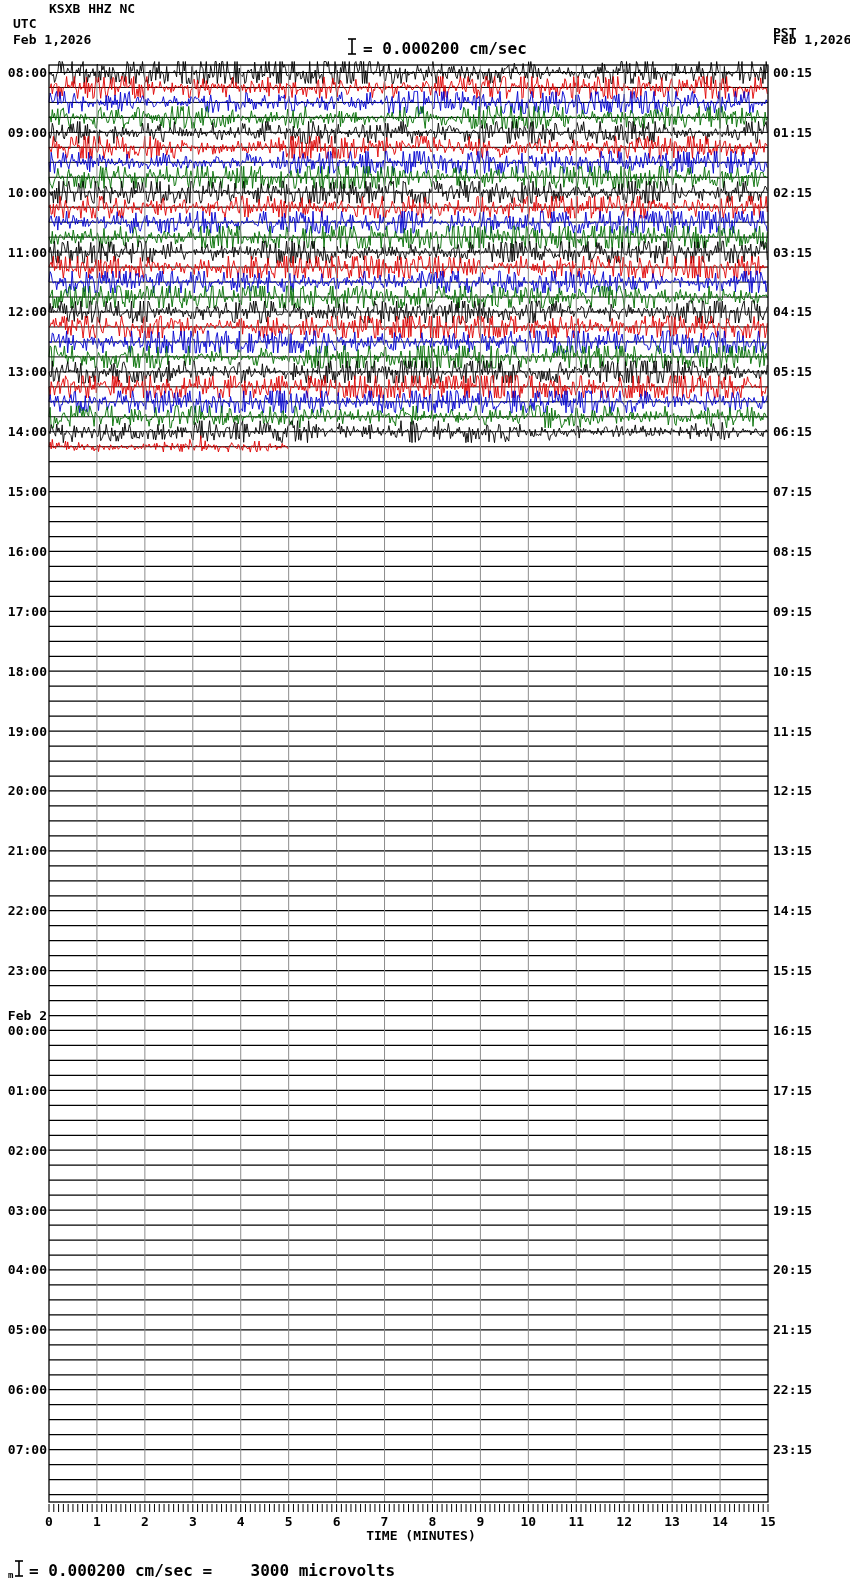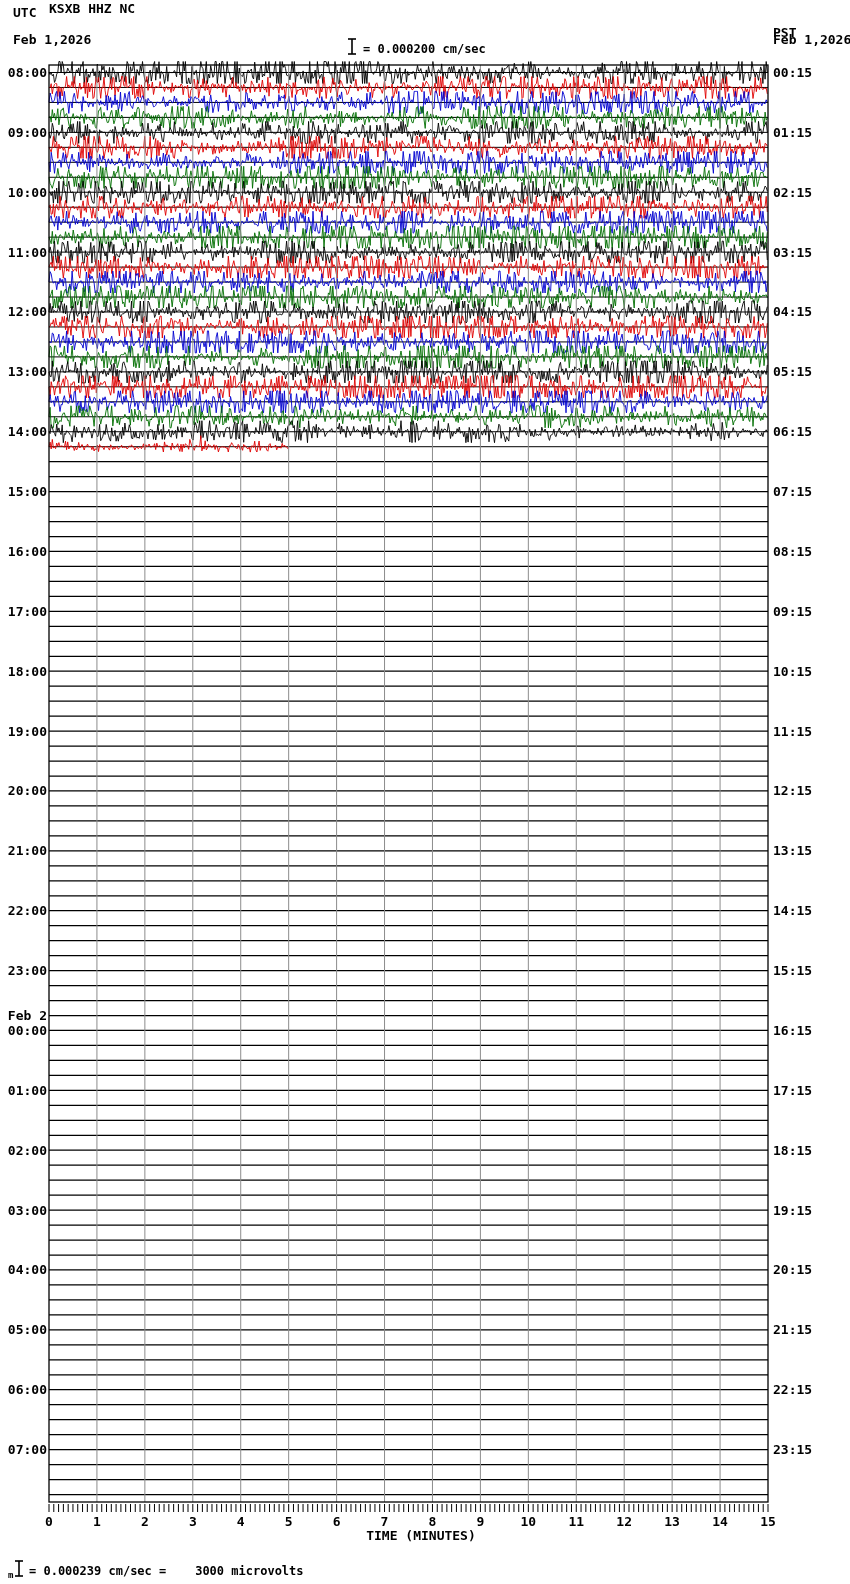--- a/index.html
+++ b/index.html
@@ -1,35 +1,35 @@
 <!DOCTYPE html>
 <html><head>
 <meta charset="utf-8">
 <style>
   html,body{margin:0;padding:0;background:#ffffff;}
   .page{position:relative;width:850px;height:1584px;background:#ffffff;
         font-family:"DejaVu Sans Mono",monospace;font-weight:bold;color:#000;overflow:hidden;}
   .hdr{position:absolute;font-size:13px;line-height:14px;white-space:pre;}
   .ctr{left:49px;width:719px;text-align:left;}
-  .small{font-size:12px;}
+  .small{font-size:16px;}
   .tiny{font-size:9px;}
   svg.plot{position:absolute;left:0;top:0;pointer-events:none;}
 </style>
 </head>
 <body>
 
 <div class="page">
   <div class="hdr ctr" style="top:2px">KSXB HHZ NC</div>
-  <div class="hdr" style="left:13px;top:6px">UTC</div>
+  <div class="hdr" style="left:13px;top:17px">UTC</div>
   <div class="hdr" style="left:13px;top:33px">Feb 1,2026</div>
   <div class="hdr" style="left:773px;top:26px">PST</div>
   <div class="hdr" style="left:773px;top:33px">Feb 1,2026</div>
   <div class="hdr small" style="left:363px;top:42px">= 0.000200 cm/sec</div>
   <div class="hdr tiny" style="left:8px;top:1568px">m</div>
-  <div class="hdr small" style="left:29px;top:1564px">= 0.000239 cm/sec =    3000 microvolts</div>
+  <div class="hdr small" style="left:29px;top:1564px">= 0.000200 cm/sec =    3000 microvolts</div>
   <svg class="plot" width="850" height="1584" viewBox="0 0 850 1584" id="plotSvg">
       <g>
         <line x1="49" y1="72.484375" x2="768" y2="72.484375" stroke="#000" stroke-width="1"></line>
         <path d="M49 72.5L50.1 74.5L51.2 72.5L52.3 75.8L53.4 74.3L54.5 82.4L55.6 79.6L56.7 74.1L57.8 72.3L58.9 61.5L60.0 61.5L61.1 72.6L62.2 61.5L63.3 65.1L64.4 74.7L65.5 72.2L66.6 72.8L67.7 68.1L68.8 70.6L69.9 72.1L71.0 72.4L72.1 61.5L73.2 82.5L74.3 83.5L75.4 73.8L76.5 69.8L77.6 72.0L78.7 67.9L79.8 75.9L80.9 65.1L82.0 66.3L83.1 61.5L84.2 83.5L85.3 72.5L86.4 68.9L87.5 82.2L88.6 74.4L89.7 77.3L90.8 72.2L91.9 72.5L93.0 68.6L94.1 75.9L95.2 71.7L96.3 81.5L97.4 64.0L98.5 82.0L99.6 70.9L100.7 80.2L101.8 65.6L102.9 69.9L104.0 66.2L105.1 77.4L106.2 70.5L107.3 73.4L108.4 76.9L109.5 67.4L110.6 83.4L111.7 75.7L112.8 67.3L113.9 70.3L115.0 74.7L116.1 82.1L117.2 72.5L118.3 72.7L119.4 82.0L120.5 79.9L121.6 78.9L122.7 72.5L123.8 74.0L124.9 81.6L126.0 72.5L127.1 61.5L128.2 64.0L129.3 83.5L130.4 66.7L131.5 71.3L132.6 70.2L133.7 61.8L134.8 72.5L135.9 83.5L137.0 69.5L138.1 72.1L139.2 75.3L140.3 65.9L141.4 71.4L142.5 61.5L143.6 72.3L144.7 79.3L145.8 82.1L146.9 79.5L148.0 83.5L149.1 73.4L150.2 70.1L151.3 81.1L152.4 74.1L153.5 64.8L154.6 61.5L155.7 80.2L156.8 67.5L157.9 73.5L159.0 61.7L160.1 78.5L161.2 71.6L162.3 72.6L163.4 74.6L164.5 83.5L165.6 78.3L166.7 66.4L167.8 81.3L168.9 72.0L170.0 72.5L171.1 72.6L172.2 72.6L173.3 72.5L174.4 70.5L175.5 72.5L176.6 76.8L177.7 61.5L178.8 61.5L179.9 74.8L181.0 73.1L182.1 83.5L183.2 61.5L184.3 71.0L185.4 61.5L186.5 83.3L187.6 83.5L188.7 77.9L189.8 83.5L190.9 83.5L192.0 66.4L193.1 72.8L194.2 74.8L195.3 71.1L196.4 70.3L197.5 81.3L198.6 83.5L199.7 72.5L200.8 61.5L201.9 67.0L203.0 68.7L204.1 83.5L205.2 72.8L206.3 61.5L207.4 83.5L208.5 74.0L209.6 78.0L210.7 65.6L211.8 71.1L212.9 77.3L214.0 75.1L215.1 61.5L216.2 61.5L217.3 83.5L218.4 72.1L219.5 63.0L220.6 77.1L221.7 61.5L222.8 61.5L223.9 70.6L225.0 83.5L226.1 74.6L227.2 61.5L228.3 72.7L229.4 72.2L230.5 79.5L231.6 77.9L232.7 83.5L233.8 76.8L234.9 61.5L236.0 83.5L237.1 61.5L238.2 83.5L239.3 68.0L240.4 74.7L241.5 75.7L242.6 76.4L243.7 72.3L244.8 83.5L245.9 82.1L247.0 73.4L248.1 69.9L249.2 71.8L250.3 70.6L251.4 69.0L252.5 77.1L253.6 79.0L254.7 62.1L255.8 72.7L256.9 82.9L258.0 71.5L259.1 80.1L260.2 68.5L261.3 65.3L262.4 77.0L263.5 74.2L264.6 75.8L265.7 61.5L266.8 72.5L267.9 70.9L269.0 61.5L270.1 77.9L271.2 72.3L272.3 72.6L273.4 76.2L274.5 67.1L275.6 61.5L276.7 83.5L277.8 72.1L278.9 83.5L280.0 61.5L281.1 83.5L282.2 61.5L283.3 67.3L284.4 64.8L285.5 68.4L286.6 75.0L287.7 76.1L288.8 73.9L289.9 79.9L291.0 72.9L292.1 61.5L293.2 72.5L294.3 61.5L295.4 83.3L296.5 72.5L297.6 76.2L298.7 72.2L299.8 72.5L300.9 79.1L302.0 77.6L303.1 70.9L304.2 78.3L305.3 83.5L306.4 72.3L307.5 80.8L308.6 83.2L309.7 61.5L310.8 83.5L311.9 72.6L313.0 78.3L314.1 76.6L315.2 70.1L316.3 83.5L317.4 61.5L318.5 72.3L319.6 78.6L320.7 75.5L321.8 74.1L322.9 83.5L324.0 61.5L325.1 61.5L326.2 61.7L327.3 66.5L328.4 61.5L329.5 72.7L330.6 74.3L331.7 72.6L332.8 83.5L333.9 83.5L335.0 61.5L336.1 73.4L337.2 70.3L338.3 83.5L339.4 83.5L340.5 67.5L341.6 72.0L342.7 61.5L343.8 72.8L344.9 61.5L346.0 71.1L347.1 83.5L348.2 74.5L349.3 61.5L350.4 82.7L351.5 83.5L352.6 73.0L353.7 81.1L354.8 63.0L355.9 61.5L357.0 67.3L358.1 71.9L359.2 70.1L360.3 61.5L361.4 61.5L362.5 83.5L363.6 61.5L364.7 83.5L365.8 70.6L366.9 83.5L368.0 66.9L369.1 61.5L370.2 61.5L371.3 72.5L372.4 72.4L373.5 74.4L374.6 71.8L375.7 72.7L376.8 68.4L377.9 61.5L379.0 64.1L380.1 76.3L381.2 70.3L382.3 71.2L383.4 66.0L384.5 80.6L385.6 80.6L386.7 72.4L387.8 72.1L388.9 64.0L390.0 73.9L391.1 71.5L392.2 83.5L393.3 83.5L394.4 78.2L395.5 69.2L396.6 71.9L397.7 78.3L398.8 73.7L399.9 67.7L401.0 83.5L402.1 75.9L403.2 72.4L404.3 73.7L405.4 68.9L406.5 82.2L407.6 71.5L408.7 75.3L409.8 74.0L410.9 72.1L412.0 73.9L413.1 71.4L414.2 72.7L415.3 79.3L416.4 71.7L417.5 65.5L418.6 71.0L419.7 71.3L420.8 68.6L421.9 73.4L423.0 74.6L424.1 80.5L425.2 77.0L426.3 69.9L427.4 77.1L428.5 66.4L429.6 72.3L430.7 72.5L431.8 76.2L432.9 61.5L434.0 70.0L435.1 74.7L436.2 83.5L437.3 72.8L438.4 69.7L439.5 70.7L440.6 73.5L441.7 63.9L442.8 78.6L443.9 72.3L445.0 72.5L446.1 76.8L447.2 78.7L448.3 69.3L449.4 67.0L450.5 72.3L451.6 66.6L452.7 72.5L453.8 65.9L454.9 70.8L456.0 76.5L457.1 78.6L458.2 72.5L459.3 69.2L460.4 77.8L461.5 66.1L462.6 71.3L463.7 72.7L464.8 78.4L465.9 72.5L467.0 67.1L468.1 71.4L469.2 81.8L470.3 77.2L471.4 72.4L472.5 75.5L473.6 66.4L474.7 69.1L475.8 73.9L476.9 72.8L478.0 79.4L479.1 72.8L480.2 68.9L481.3 72.5L482.4 72.5L483.5 79.1L484.6 72.5L485.7 72.5L486.8 80.2L487.9 72.7L489.0 68.5L490.1 83.4L491.2 72.5L492.3 82.8L493.4 80.9L494.5 80.0L495.6 70.2L496.7 72.5L497.8 78.0L498.9 72.5L500.0 82.3L501.1 73.0L502.2 67.6L503.3 74.0L504.4 68.5L505.5 68.8L506.6 68.0L507.7 66.1L508.8 65.1L509.9 75.6L511.0 79.2L512.1 68.6L513.2 72.5L514.3 63.2L515.4 69.2L516.5 67.0L517.6 72.3L518.7 74.0L519.8 75.0L520.9 72.5L522.0 72.0L523.1 63.5L524.2 72.3L525.3 77.9L526.4 72.5L527.5 78.2L528.6 61.7L529.7 72.3L530.8 61.5L531.9 69.0L533.0 77.9L534.1 64.4L535.2 66.4L536.3 74.3L537.4 77.2L538.5 68.1L539.6 75.8L540.7 79.0L541.8 72.5L542.9 74.9L544.0 73.7L545.1 72.5L546.2 69.9L547.3 66.7L548.4 72.8L549.5 76.1L550.6 72.3L551.7 72.6L552.8 69.5L553.9 71.9L555.0 73.1L556.1 71.0L557.2 70.0L558.3 72.5L559.4 67.2L560.5 72.3L561.6 72.5L562.7 74.1L563.8 71.0L564.9 72.5L566.0 74.4L567.1 73.4L568.2 67.6L569.3 72.4L570.4 76.5L571.5 71.2L572.6 73.9L573.7 75.5L574.8 72.2L575.9 72.6L577.0 76.2L578.1 77.8L579.2 74.1L580.3 72.5L581.4 73.2L582.5 65.4L583.6 72.0L584.7 77.8L585.8 72.4L586.9 73.9L588.0 77.4L589.1 78.5L590.2 74.1L591.3 72.9L592.4 70.9L593.5 72.0L594.6 69.7L595.7 77.5L596.8 72.8L597.9 66.8L599.0 73.7L600.1 67.3L601.2 72.6L602.3 62.8L603.4 82.8L604.5 64.3L605.6 69.7L606.7 71.7L607.8 71.0L608.9 72.1L610.0 73.7L611.1 83.5L612.2 83.5L613.3 69.7L614.4 72.6L615.5 72.6L616.6 66.6L617.7 74.8L618.8 68.4L619.9 70.9L621.0 61.5L622.1 61.5L623.2 72.3L624.3 69.2L625.4 83.5L626.5 61.5L627.6 73.7L628.7 72.2L629.8 63.4L630.9 83.5L632.0 78.6L633.1 83.5L634.2 71.8L635.3 76.6L636.4 61.5L637.5 63.6L638.6 72.4L639.7 69.7L640.8 75.5L641.9 72.0L643.0 80.0L644.1 75.9L645.2 61.5L646.3 72.9L647.4 61.5L648.5 72.3L649.6 83.5L650.7 83.5L651.8 67.4L652.9 61.5L654.0 78.8L655.1 67.7L656.2 79.6L657.3 71.2L658.4 73.5L659.5 72.5L660.6 77.1L661.7 81.0L662.8 74.6L663.9 72.5L665.0 74.1L666.1 80.8L667.2 71.4L668.3 72.3L669.4 74.0L670.5 73.9L671.6 72.8L672.7 75.7L673.8 72.5L674.9 76.0L676.0 63.4L677.1 72.6L678.2 66.1L679.3 73.5L680.4 71.7L681.5 72.5L682.6 71.7L683.7 71.5L684.8 66.0L685.9 74.1L687.0 72.2L688.1 72.9L689.2 72.7L690.3 73.1L691.4 67.1L692.5 72.9L693.6 80.8L694.7 73.9L695.8 72.8L696.9 65.9L698.0 72.6L699.1 61.5L700.2 72.5L701.3 77.0L702.4 68.2L703.5 72.3L704.6 83.1L705.7 83.5L706.8 81.3L707.9 73.2L709.0 71.6L710.1 72.1L711.2 62.4L712.3 71.4L713.4 83.5L714.5 72.4L715.6 75.4L716.7 61.5L717.8 69.8L718.9 72.5L720.0 72.9L721.1 72.4L722.2 72.2L723.3 83.5L724.4 66.4L725.5 83.5L726.6 71.7L727.7 74.3L728.8 71.2L729.9 74.2L731.0 73.8L732.1 76.3L733.2 72.7L734.3 73.0L735.4 72.1L736.5 72.4L737.6 69.5L738.7 61.5L739.8 80.2L740.9 72.6L742.0 61.5L743.1 83.5L744.2 74.4L745.3 73.0L746.4 72.5L747.5 72.7L748.6 73.8L749.7 80.9L750.8 76.7L751.9 61.5L753.0 68.6L754.1 72.5L755.2 77.3L756.3 73.0L757.4 75.2L758.5 80.4L759.6 73.1L760.7 66.9L761.8 70.5L762.9 83.5L764.0 65.2L765.1 79.2L766.2 61.5L767.3 72.5" fill="none" stroke="#000000" stroke-width="0.9"></path>
         <line x1="49" y1="87.453125" x2="768" y2="87.453125" stroke="#000" stroke-width="1"></line>
         <path d="M49 87.5L50.1 87.6L51.2 83.7L52.3 93.8L53.4 87.3L54.5 84.4L55.6 83.4L56.7 83.7L57.8 96.5L58.9 86.3L60.0 98.5L61.1 87.5L62.2 96.0L63.3 87.9L64.4 87.5L65.5 86.2L66.6 76.5L67.7 87.3L68.8 84.9L69.9 87.8L71.0 86.2L72.1 81.5L73.2 87.7L74.3 76.5L75.4 87.5L76.5 90.2L77.6 98.5L78.7 89.2L79.8 83.0L80.9 89.4L82.0 87.5L83.1 87.9L84.2 82.3L85.3 93.6L86.4 77.2L87.5 97.8L88.6 83.0L89.7 91.9L90.8 85.8L91.9 83.5L93.0 98.5L94.1 97.1L95.2 85.1L96.3 77.1L97.4 82.7L98.5 77.3L99.6 87.6L100.7 98.3L101.8 87.5L102.9 88.0L104.0 77.1L105.1 90.8L106.2 97.3L107.3 95.8L108.4 88.5L109.5 88.0L110.6 79.2L111.7 89.5L112.8 77.3L113.9 78.1L115.0 95.6L116.1 86.7L117.2 88.2L118.3 91.8L119.4 86.5L120.5 87.6L121.6 76.5L122.7 76.5L123.8 85.4L124.9 86.5L126.0 76.5L127.1 87.7L128.2 86.6L129.3 86.3L130.4 84.2L131.5 78.5L132.6 94.7L133.7 76.5L134.8 98.4L135.9 96.0L137.0 88.9L138.1 96.5L139.2 84.4L140.3 97.5L141.4 84.9L142.5 89.3L143.6 98.5L144.7 82.9L145.8 81.4L146.9 76.5L148.0 90.4L149.1 84.1L150.2 87.4L151.3 87.8L152.4 82.0L153.5 94.5L154.6 88.8L155.7 86.5L156.8 86.7L157.9 87.4L159.0 87.7L160.1 81.5L161.2 86.4L162.3 87.5L163.4 87.3L164.5 91.5L165.6 87.3L166.7 86.5L167.8 89.4L168.9 88.9L170.0 87.5L171.1 92.5L172.2 82.8L173.3 91.2L174.4 89.0L175.5 85.2L176.6 87.4L177.7 87.1L178.8 86.1L179.9 87.5L181.0 84.0L182.1 85.2L183.2 94.8L184.3 86.7L185.4 86.6L186.5 88.5L187.6 85.0L188.7 97.5L189.8 97.4L190.9 90.2L192.0 88.4L193.1 80.7L194.2 79.1L195.3 88.4L196.4 89.0L197.5 80.0L198.6 97.7L199.7 91.2L200.8 85.0L201.9 87.1L203.0 78.7L204.1 88.4L205.2 90.6L206.3 80.6L207.4 90.0L208.5 85.3L209.6 95.0L210.7 90.2L211.8 84.3L212.9 83.5L214.0 87.8L215.1 84.4L216.2 87.4L217.3 88.5L218.4 83.8L219.5 86.9L220.6 87.6L221.7 83.8L222.8 92.5L223.9 84.8L225.0 87.4L226.1 97.1L227.2 86.1L228.3 87.5L229.4 84.5L230.5 88.0L231.6 81.5L232.7 77.2L233.8 87.6L234.9 87.2L236.0 82.4L237.1 88.9L238.2 85.8L239.3 91.5L240.4 87.0L241.5 85.4L242.6 90.4L243.7 84.4L244.8 86.5L245.9 92.6L247.0 88.7L248.1 88.7L249.2 87.5L250.3 92.8L251.4 80.9L252.5 83.5L253.6 85.1L254.7 91.8L255.8 87.6L256.9 88.5L258.0 87.5L259.1 83.7L260.2 92.0L261.3 87.1L262.4 80.0L263.5 88.2L264.6 90.1L265.7 87.9L266.8 92.3L267.9 77.2L269.0 96.2L270.1 82.6L271.2 87.7L272.3 87.5L273.4 89.6L274.5 87.4L275.6 85.1L276.7 85.1L277.8 87.5L278.9 93.4L280.0 83.1L281.1 87.5L282.2 90.1L283.3 86.1L284.4 89.8L285.5 98.5L286.6 83.4L287.7 85.0L288.8 85.8L289.9 85.2L291.0 89.3L292.1 97.5L293.2 82.7L294.3 87.4L295.4 82.2L296.5 94.4L297.6 90.0L298.7 90.4L299.8 89.1L300.9 89.9L302.0 87.4L303.1 94.8L304.2 88.9L305.3 87.4L306.4 96.7L307.5 88.7L308.6 87.6L309.7 89.5L310.8 87.5L311.9 90.0L313.0 87.4L314.1 87.4L315.2 90.9L316.3 93.7L317.4 82.6L318.5 79.7L319.6 98.2L320.7 87.9L321.8 92.0L322.9 86.5L324.0 76.9L325.1 86.6L326.2 98.5L327.3 87.5L328.4 88.1L329.5 86.4L330.6 92.8L331.7 86.5L332.8 78.1L333.9 84.7L335.0 82.4L336.1 90.0L337.2 96.9L338.3 86.7L339.4 87.1L340.5 80.3L341.6 82.3L342.7 85.8L343.8 87.3L344.9 88.8L346.0 89.7L347.1 94.6L348.2 93.4L349.3 89.6L350.4 85.1L351.5 87.5L352.6 87.5L353.7 87.5L354.8 86.5L355.9 79.3L357.0 88.0L358.1 91.1L359.2 87.4L360.3 86.5L361.4 89.4L362.5 87.4L363.6 86.4L364.7 88.1L365.8 86.3L366.9 88.5L368.0 91.9L369.1 82.6L370.2 87.5L371.3 87.0L372.4 97.5L373.5 89.4L374.6 90.6L375.7 84.0L376.8 82.8L377.9 86.5L379.0 88.5L380.1 87.9L381.2 90.1L382.3 93.3L383.4 88.2L384.5 80.6L385.6 89.5L386.7 86.6L387.8 87.4L388.9 86.0L390.0 87.3L391.1 88.1L392.2 84.0L393.3 97.7L394.4 94.3L395.5 87.2L396.6 93.6L397.7 85.9L398.8 87.7L399.9 86.6L401.0 86.5L402.1 86.4L403.2 82.7L404.3 82.8L405.4 87.4L406.5 90.0L407.6 84.6L408.7 87.5L409.8 85.4L410.9 86.8L412.0 89.8L413.1 89.3L414.2 87.2L415.3 87.5L416.4 85.0L417.5 85.6L418.6 87.1L419.7 87.6L420.8 89.7L421.9 91.8L423.0 82.4L424.1 86.7L425.2 84.4L426.3 81.1L427.4 83.2L428.5 84.3L429.6 89.7L430.7 95.2L431.8 86.5L432.9 88.6L434.0 87.5L435.1 83.1L436.2 92.9L437.3 87.3L438.4 76.5L439.5 95.8L440.6 76.5L441.7 87.5L442.8 76.5L443.9 98.5L445.0 85.3L446.1 96.9L447.2 97.4L448.3 90.3L449.4 87.9L450.5 83.6L451.6 81.1L452.7 87.8L453.8 85.7L454.9 87.3L456.0 90.8L457.1 87.5L458.2 85.6L459.3 82.7L460.4 76.5L461.5 82.7L462.6 89.3L463.7 78.5L464.8 89.4L465.9 91.8L467.0 83.5L468.1 76.5L469.2 85.0L470.3 84.4L471.4 79.9L472.5 79.2L473.6 91.4L474.7 93.5L475.8 83.5L476.9 98.5L478.0 89.7L479.1 91.5L480.2 98.5L481.3 87.0L482.4 83.0L483.5 81.8L484.6 85.7L485.7 76.5L486.8 76.5L487.9 87.0L489.0 80.4L490.1 96.6L491.2 88.0L492.3 98.5L493.4 84.2L494.5 76.5L495.6 86.4L496.7 88.3L497.8 93.8L498.9 91.2L500.0 87.4L501.1 83.3L502.2 78.3L503.3 76.5L504.4 76.5L505.5 77.8L506.6 98.5L507.7 92.5L508.8 89.8L509.9 92.1L511.0 87.5L512.1 83.4L513.2 86.3L514.3 83.4L515.4 86.4L516.5 85.6L517.6 87.1L518.7 85.5L519.8 87.3L520.9 76.8L522.0 98.5L523.1 97.4L524.2 76.5L525.3 86.5L526.4 88.9L527.5 82.6L528.6 88.2L529.7 88.9L530.8 93.9L531.9 76.5L533.0 97.8L534.1 87.4L535.2 84.8L536.3 83.7L537.4 77.2L538.5 87.3L539.6 85.1L540.7 98.2L541.8 84.8L542.9 87.0L544.0 87.4L545.1 91.1L546.2 87.3L547.3 78.7L548.4 83.0L549.5 95.2L550.6 87.6L551.7 89.9L552.8 83.5L553.9 89.8L555.0 86.8L556.1 97.2L557.2 87.7L558.3 95.9L559.4 94.6L560.5 87.5L561.6 88.9L562.7 83.5L563.8 88.3L564.9 78.7L566.0 81.4L567.1 89.7L568.2 87.4L569.3 86.9L570.4 83.3L571.5 97.4L572.6 98.5L573.7 76.5L574.8 86.8L575.9 82.7L577.0 92.0L578.1 76.5L579.2 93.8L580.3 88.5L581.4 85.6L582.5 87.5L583.6 79.1L584.7 86.4L585.8 84.3L586.9 87.1L588.0 86.8L589.1 82.9L590.2 98.5L591.3 87.3L592.4 86.1L593.5 89.5L594.6 81.7L595.7 95.5L596.8 87.5L597.9 76.5L599.0 79.3L600.1 85.4L601.2 91.1L602.3 87.0L603.4 96.8L604.5 95.9L605.6 77.4L606.7 82.7L607.8 98.5L608.9 79.0L610.0 94.7L611.1 98.5L612.2 98.5L613.3 76.5L614.4 88.3L615.5 88.0L616.6 96.1L617.7 76.5L618.8 85.7L619.9 88.5L621.0 87.3L622.1 90.8L623.2 87.8L624.3 83.1L625.4 87.6L626.5 87.5L627.6 86.2L628.7 90.0L629.8 89.2L630.9 90.6L632.0 98.5L633.1 87.8L634.2 88.7L635.3 87.5L636.4 97.6L637.5 91.9L638.6 76.5L639.7 82.0L640.8 96.3L641.9 86.2L643.0 83.3L644.1 83.3L645.2 89.1L646.3 83.6L647.4 86.6L648.5 82.3L649.6 84.1L650.7 90.7L651.8 89.9L652.9 85.9L654.0 88.7L655.1 95.9L656.2 83.9L657.3 89.8L658.4 91.3L659.5 86.0L660.6 92.0L661.7 77.7L662.8 91.1L663.9 97.1L665.0 95.4L666.1 88.2L667.2 87.0L668.3 93.1L669.4 87.4L670.5 81.7L671.6 78.7L672.7 86.9L673.8 87.1L674.9 89.2L676.0 87.5L677.1 96.2L678.2 90.4L679.3 79.6L680.4 85.7L681.5 90.7L682.6 80.9L683.7 87.0L684.8 83.0L685.9 87.7L687.0 79.8L688.1 87.5L689.2 87.7L690.3 90.3L691.4 84.5L692.5 87.1L693.6 93.1L694.7 92.9L695.8 79.7L696.9 87.1L698.0 81.4L699.1 76.5L700.2 80.4L701.3 87.5L702.4 76.8L703.5 76.5L704.6 87.7L705.7 98.5L706.8 76.5L707.9 87.1L709.0 86.4L710.1 89.9L711.2 76.5L712.3 98.5L713.4 91.1L714.5 86.8L715.6 79.9L716.7 94.6L717.8 98.3L718.9 98.5L720.0 82.8L721.1 90.1L722.2 78.8L723.3 78.6L724.4 86.8L725.5 98.5L726.6 76.5L727.7 91.5L728.8 86.3L729.9 86.5L731.0 87.5L732.1 87.3L733.2 88.3L734.3 96.6L735.4 87.8L736.5 97.3L737.6 87.6L738.7 88.9L739.8 86.6L740.9 88.1L742.0 88.4L743.1 91.3L744.2 98.0L745.3 87.8L746.4 91.7L747.5 88.8L748.6 95.3L749.7 89.7L750.8 85.7L751.9 87.4L753.0 98.5L754.1 91.3L755.2 77.5L756.3 91.6L757.4 85.1L758.5 86.7L759.6 89.5L760.7 77.9L761.8 88.1L762.9 89.7L764.0 87.8L765.1 88.8L766.2 87.9L767.3 93.9" fill="none" stroke="#e00000" stroke-width="0.9"></path>
         <line x1="49" y1="102.421875" x2="768" y2="102.421875" stroke="#000" stroke-width="1"></line>
         <path d="M49 102.4L50.1 93.0L51.2 97.1L52.3 102.2L53.4 101.5L54.5 99.9L55.6 93.8L56.7 91.4L57.8 104.7L58.9 102.2L60.0 91.8L61.1 103.2L62.2 102.5L63.3 101.2L64.4 91.4L65.5 101.5L66.6 102.4L67.7 102.5L68.8 113.4L69.9 102.4L71.0 102.2L72.1 108.0L73.2 97.1L74.3 93.3L75.4 98.7L76.5 103.1L77.6 101.8L78.7 103.2L79.8 102.4L80.9 101.6L82.0 111.3L83.1 96.6L84.2 102.8L85.3 100.9L86.4 102.2L87.5 102.7L88.6 107.1L89.7 102.9L90.8 103.8L91.9 102.9L93.0 106.7L94.1 102.4L95.2 103.3L96.3 102.4L97.4 99.6L98.5 102.4L99.6 105.2L100.7 100.7L101.8 104.3L102.9 102.4L104.0 105.1L105.1 105.7L106.2 95.4L107.3 110.2L108.4 95.9L109.5 102.3L110.6 97.5L111.7 107.6L112.8 100.8L113.9 104.7L115.0 94.9L116.1 104.7L117.2 99.9L118.3 110.3L119.4 106.3L120.5 92.0L121.6 111.2L122.7 103.3L123.8 100.3L124.9 93.3L126.0 99.1L127.1 105.5L128.2 94.2L129.3 91.5L130.4 105.0L131.5 106.7L132.6 108.5L133.7 102.7L134.8 102.5L135.9 102.6L137.0 97.9L138.1 97.0L139.2 102.5L140.3 102.4L141.4 98.9L142.5 95.7L143.6 97.5L144.7 105.1L145.8 99.4L146.9 105.5L148.0 98.3L149.1 100.3L150.2 101.6L151.3 101.8L152.4 102.5L153.5 106.8L154.6 106.5L155.7 105.4L156.8 102.2L157.9 102.3L159.0 102.6L160.1 103.2L161.2 102.3L162.3 101.4L163.4 96.7L164.5 102.2L165.6 106.7L166.7 102.4L167.8 105.9L168.9 100.7L170.0 100.1L171.1 100.5L172.2 102.9L173.3 102.3L174.4 96.1L175.5 101.6L176.6 98.5L177.7 105.2L178.8 102.4L179.9 102.6L181.0 105.5L182.1 101.5L183.2 105.0L184.3 102.7L185.4 101.6L186.5 105.7L187.6 105.9L188.7 98.6L189.8 103.9L190.9 96.6L192.0 97.8L193.1 103.0L194.2 98.0L195.3 96.6L196.4 98.9L197.5 98.3L198.6 99.0L199.7 102.9L200.8 101.1L201.9 98.7L203.0 102.7L204.1 95.9L205.2 107.1L206.3 111.3L207.4 101.0L208.5 112.4L209.6 102.6L210.7 94.9L211.8 102.3L212.9 112.7L214.0 107.4L215.1 103.0L216.2 100.0L217.3 101.8L218.4 111.4L219.5 102.5L220.6 102.5L221.7 102.6L222.8 102.2L223.9 102.5L225.0 102.1L226.1 102.0L227.2 100.1L228.3 110.7L229.4 94.9L230.5 102.0L231.6 102.2L232.7 103.0L233.8 101.4L234.9 102.8L236.0 111.5L237.1 102.4L238.2 104.0L239.3 109.0L240.4 108.9L241.5 106.5L242.6 102.0L243.7 104.3L244.8 107.2L245.9 92.6L247.0 93.0L248.1 102.2L249.2 98.0L250.3 104.0L251.4 99.2L252.5 101.7L253.6 109.5L254.7 102.2L255.8 109.0L256.9 102.5L258.0 103.0L259.1 104.3L260.2 102.4L261.3 106.2L262.4 98.6L263.5 101.0L264.6 95.3L265.7 101.5L266.8 102.7L267.9 108.3L269.0 102.4L270.1 103.9L271.2 102.2L272.3 102.9L273.4 108.4L274.5 102.0L275.6 102.5L276.7 102.0L277.8 106.9L278.9 94.6L280.0 101.1L281.1 96.6L282.2 96.8L283.3 98.2L284.4 94.8L285.5 109.6L286.6 102.3L287.7 102.6L288.8 96.2L289.9 103.1L291.0 102.6L292.1 111.1L293.2 110.1L294.3 110.8L295.4 94.7L296.5 104.1L297.6 105.5L298.7 102.4L299.8 103.7L300.9 102.1L302.0 101.3L303.1 102.3L304.2 102.4L305.3 107.9L306.4 106.4L307.5 99.3L308.6 103.4L309.7 102.4L310.8 104.6L311.9 103.2L313.0 106.5L314.1 102.4L315.2 102.9L316.3 102.4L317.4 97.7L318.5 100.8L319.6 107.8L320.7 106.1L321.8 96.6L322.9 102.3L324.0 100.8L325.1 109.6L326.2 102.9L327.3 110.4L328.4 102.4L329.5 103.7L330.6 98.7L331.7 96.5L332.8 102.4L333.9 109.0L335.0 103.3L336.1 102.9L337.2 97.8L338.3 101.2L339.4 94.9L340.5 98.8L341.6 91.9L342.7 101.7L343.8 104.0L344.9 104.3L346.0 102.4L347.1 102.6L348.2 102.6L349.3 106.8L350.4 105.5L351.5 97.0L352.6 106.3L353.7 101.6L354.8 107.2L355.9 107.8L357.0 100.3L358.1 98.6L359.2 99.6L360.3 110.2L361.4 100.3L362.5 102.3L363.6 106.9L364.7 101.6L365.8 108.8L366.9 93.3L368.0 104.1L369.1 102.4L370.2 92.3L371.3 102.5L372.4 105.2L373.5 102.7L374.6 100.0L375.7 102.7L376.8 102.4L377.9 102.9L379.0 102.4L380.1 102.6L381.2 99.8L382.3 104.3L383.4 102.4L384.5 102.5L385.6 99.0L386.7 95.8L387.8 101.9L388.9 113.4L390.0 106.8L391.1 101.4L392.2 96.4L393.3 113.4L394.4 102.2L395.5 101.1L396.6 102.4L397.7 102.9L398.8 91.4L399.9 112.9L401.0 102.4L402.1 101.3L403.2 97.9L404.3 97.5L405.4 103.6L406.5 113.0L407.6 108.5L408.7 91.4L409.8 100.2L410.9 102.1L412.0 99.7L413.1 102.7L414.2 91.4L415.3 91.4L416.4 91.4L417.5 91.4L418.6 113.4L419.7 113.4L420.8 113.3L421.9 107.2L423.0 112.9L424.1 91.4L425.2 104.4L426.3 98.3L427.4 102.4L428.5 96.4L429.6 102.5L430.7 101.9L431.8 101.9L432.9 108.5L434.0 108.3L435.1 91.4L436.2 91.4L437.3 94.8L438.4 102.7L439.5 102.5L440.6 110.5L441.7 91.8L442.8 100.7L443.9 91.4L445.0 107.7L446.1 107.8L447.2 91.4L448.3 108.1L449.4 103.8L450.5 99.0L451.6 109.5L452.7 103.4L453.8 108.4L454.9 106.5L456.0 93.4L457.1 92.3L458.2 100.1L459.3 97.5L460.4 109.9L461.5 106.9L462.6 91.6L463.7 102.4L464.8 97.1L465.9 100.6L467.0 101.8L468.1 97.0L469.2 102.7L470.3 102.4L471.4 101.9L472.5 105.2L473.6 96.1L474.7 95.5L475.8 110.1L476.9 97.9L478.0 98.3L479.1 96.3L480.2 112.1L481.3 101.4L482.4 97.2L483.5 94.3L484.6 106.3L485.7 102.2L486.8 109.2L487.9 105.4L489.0 102.9L490.1 105.6L491.2 102.2L492.3 97.2L493.4 102.4L494.5 101.8L495.6 106.5L496.7 100.2L497.8 98.5L498.9 102.3L500.0 91.4L501.1 107.6L502.2 111.4L503.3 113.4L504.4 112.5L505.5 104.0L506.6 104.6L507.7 102.3L508.8 100.7L509.9 102.6L511.0 109.7L512.1 103.2L513.2 111.0L514.3 113.4L515.4 102.3L516.5 101.6L517.6 91.4L518.7 110.2L519.8 102.6L520.9 111.8L522.0 99.3L523.1 113.4L524.2 113.4L525.3 113.4L526.4 102.7L527.5 108.2L528.6 98.9L529.7 102.5L530.8 96.7L531.9 91.4L533.0 102.7L534.1 102.7L535.2 111.2L536.3 102.1L537.4 112.3L538.5 110.1L539.6 109.5L540.7 101.0L541.8 101.9L542.9 92.8L544.0 113.4L545.1 112.6L546.2 96.2L547.3 102.7L548.4 112.4L549.5 96.1L550.6 103.5L551.7 92.5L552.8 91.9L553.9 103.7L555.0 104.2L556.1 91.9L557.2 107.8L558.3 110.4L559.4 99.5L560.5 103.2L561.6 102.3L562.7 91.4L563.8 94.5L564.9 98.9L566.0 113.4L567.1 113.4L568.2 107.5L569.3 102.5L570.4 103.1L571.5 102.2L572.6 99.5L573.7 107.2L574.8 106.1L575.9 94.9L577.0 113.4L578.1 94.7L579.2 97.9L580.3 103.5L581.4 103.0L582.5 113.4L583.6 102.9L584.7 113.4L585.8 113.4L586.9 113.4L588.0 107.8L589.1 101.9L590.2 101.2L591.3 92.6L592.4 101.1L593.5 104.9L594.6 110.0L595.7 91.4L596.8 94.2L597.9 91.7L599.0 102.4L600.1 100.8L601.2 112.0L602.3 99.2L603.4 104.8L604.5 108.4L605.6 95.9L606.7 110.6L607.8 101.3L608.9 113.4L610.0 102.5L611.1 112.2L612.2 105.4L613.3 97.6L614.4 95.7L615.5 101.5L616.6 95.0L617.7 107.6L618.8 93.9L619.9 107.4L621.0 112.3L622.1 102.5L623.2 102.4L624.3 94.0L625.4 111.7L626.5 104.5L627.6 103.5L628.7 106.5L629.8 104.2L630.9 91.4L632.0 113.2L633.1 94.9L634.2 91.4L635.3 102.3L636.4 101.9L637.5 97.2L638.6 100.3L639.7 108.1L640.8 95.6L641.9 113.4L643.0 113.4L644.1 102.1L645.2 91.4L646.3 91.4L647.4 112.6L648.5 112.6L649.6 104.0L650.7 102.5L651.8 102.6L652.9 100.6L654.0 91.4L655.1 108.9L656.2 102.4L657.3 113.4L658.4 99.8L659.5 107.2L660.6 111.4L661.7 112.1L662.8 104.0L663.9 102.0L665.0 103.6L666.1 105.0L667.2 106.7L668.3 91.4L669.4 101.1L670.5 101.5L671.6 106.5L672.7 106.3L673.8 105.5L674.9 102.3L676.0 91.4L677.1 99.2L678.2 98.1L679.3 100.3L680.4 99.9L681.5 113.4L682.6 105.2L683.7 105.0L684.8 97.7L685.9 102.5L687.0 106.3L688.1 95.0L689.2 101.2L690.3 104.8L691.4 94.7L692.5 91.4L693.6 103.2L694.7 94.0L695.8 97.4L696.9 99.0L698.0 107.8L699.1 102.7L700.2 102.5L701.3 102.7L702.4 102.4L703.5 99.8L704.6 106.6L705.7 111.0L706.8 105.9L707.9 102.0L709.0 110.2L710.1 106.3L711.2 100.7L712.3 102.8L713.4 103.2L714.5 113.0L715.6 106.0L716.7 102.2L717.8 103.2L718.9 91.4L720.0 101.1L721.1 112.4L722.2 96.9L723.3 103.7L724.4 104.3L725.5 110.5L726.6 100.8L727.7 102.1L728.8 93.5L729.9 102.0L731.0 106.9L732.1 106.8L733.2 104.2L734.3 105.7L735.4 91.4L736.5 102.6L737.6 104.9L738.7 101.0L739.8 105.1L740.9 94.6L742.0 102.8L743.1 98.8L744.2 91.4L745.3 100.2L746.4 102.4L747.5 96.7L748.6 91.9L749.7 113.1L750.8 105.6L751.9 103.7L753.0 112.4L754.1 102.5L755.2 103.6L756.3 103.9L757.4 102.3L758.5 104.7L759.6 102.7L760.7 102.4L761.8 105.8L762.9 102.6L764.0 103.2L765.1 103.8L766.2 99.8L767.3 102.5" fill="none" stroke="#0000d0" stroke-width="0.9"></path>
         <line x1="49" y1="117.390625" x2="768" y2="117.390625" stroke="#000" stroke-width="1"></line>
         <path d="M49 117.4L50.1 116.2L51.2 122.2L52.3 109.6L53.4 117.4L54.5 113.3L55.6 120.2L56.7 117.1L57.8 108.7L58.9 124.8L60.0 117.0L61.1 109.9L62.2 110.0L63.3 107.9L64.4 116.9L65.5 115.1L66.6 113.5L67.7 117.5L68.8 124.0L69.9 128.4L71.0 117.4L72.1 117.3L73.2 113.6L74.3 118.8L75.4 117.2L76.5 115.8L77.6 116.5L78.7 116.9L79.8 119.4L80.9 114.4L82.0 115.5L83.1 117.5L84.2 123.5L85.3 113.7L86.4 119.4L87.5 117.4L88.6 117.5L89.7 119.5L90.8 120.0L91.9 120.1L93.0 124.3L94.1 117.4L95.2 126.4L96.3 128.4L97.4 120.5L98.5 110.7L99.6 110.2L100.7 107.3L101.8 118.7L102.9 117.4L104.0 112.4L105.1 116.8L106.2 118.5L107.3 122.6L108.4 122.4L109.5 118.2L110.6 113.0L111.7 110.3L112.8 117.4L113.9 123.8L115.0 120.2L116.1 110.0L117.2 117.4L118.3 109.4L119.4 117.5L120.5 118.6L121.6 115.0L122.7 117.1L123.8 128.4L124.9 123.9L126.0 123.8L127.1 122.3L128.2 124.0L129.3 118.1L130.4 117.4L131.5 117.2L132.6 114.8L133.7 119.7L134.8 112.0L135.9 117.4L137.0 109.4L138.1 107.1L139.2 109.1L140.3 126.2L141.4 125.9L142.5 114.5L143.6 111.1L144.7 116.5L145.8 113.8L146.9 117.3L148.0 113.4L149.1 114.1L150.2 118.9L151.3 115.5L152.4 122.9L153.5 115.7L154.6 119.8L155.7 115.3L156.8 121.0L157.9 115.0L159.0 114.9L160.1 121.2L161.2 126.0L162.3 116.8L163.4 127.6L164.5 114.1L165.6 112.8L166.7 116.9L167.8 118.5L168.9 120.2L170.0 128.4L171.1 114.5L172.2 106.4L173.3 120.0L174.4 117.6L175.5 124.2L176.6 117.4L177.7 106.4L178.8 118.3L179.9 116.3L181.0 106.6L182.1 110.8L183.2 106.4L184.3 128.4L185.4 127.0L186.5 121.9L187.6 116.5L188.7 106.4L189.8 116.7L190.9 117.0L192.0 128.4L193.1 122.2L194.2 128.4L195.3 117.4L196.4 112.6L197.5 117.5L198.6 111.7L199.7 119.7L200.8 122.8L201.9 108.1L203.0 125.4L204.1 116.6L205.2 117.4L206.3 108.6L207.4 106.4L208.5 117.4L209.6 117.5L210.7 120.2L211.8 125.0L212.9 120.1L214.0 118.7L215.1 127.3L216.2 126.8L217.3 118.7L218.4 117.3L219.5 118.9L220.6 126.0L221.7 123.3L222.8 115.0L223.9 124.5L225.0 127.1L226.1 117.7L227.2 117.4L228.3 124.1L229.4 114.9L230.5 123.2L231.6 112.4L232.7 109.7L233.8 122.1L234.9 117.3L236.0 117.4L237.1 117.4L238.2 114.4L239.3 117.2L240.4 117.8L241.5 120.6L242.6 116.1L243.7 117.0L244.8 117.7L245.9 119.7L247.0 119.0L248.1 117.3L249.2 122.5L250.3 117.3L251.4 110.8L252.5 117.6L253.6 117.4L254.7 114.8L255.8 117.8L256.9 123.4L258.0 120.9L259.1 118.2L260.2 122.2L261.3 117.3L262.4 123.5L263.5 119.2L264.6 117.4L265.7 114.4L266.8 122.5L267.9 117.1L269.0 121.4L270.1 115.6L271.2 112.1L272.3 121.8L273.4 116.0L274.5 115.5L275.6 120.5L276.7 112.1L277.8 118.6L278.9 119.8L280.0 118.9L281.1 117.0L282.2 116.0L283.3 115.9L284.4 117.5L285.5 125.4L286.6 119.9L287.7 109.1L288.8 117.8L289.9 122.9L291.0 122.6L292.1 117.4L293.2 110.4L294.3 127.8L295.4 118.6L296.5 117.6L297.6 128.4L298.7 120.4L299.8 113.9L300.9 112.8L302.0 122.4L303.1 125.1L304.2 117.3L305.3 106.4L306.4 116.9L307.5 117.7L308.6 117.1L309.7 116.8L310.8 122.7L311.9 118.7L313.0 117.3L314.1 119.8L315.2 118.1L316.3 116.0L317.4 116.4L318.5 119.2L319.6 116.5L320.7 114.9L321.8 118.4L322.9 118.5L324.0 122.6L325.1 117.2L326.2 119.0L327.3 113.9L328.4 123.7L329.5 116.3L330.6 113.0L331.7 118.3L332.8 122.5L333.9 119.3L335.0 114.3L336.1 117.4L337.2 115.9L338.3 117.0L339.4 111.0L340.5 126.6L341.6 111.4L342.7 123.1L343.8 121.2L344.9 117.0L346.0 114.4L347.1 113.0L348.2 117.4L349.3 114.8L350.4 117.4L351.5 121.6L352.6 114.8L353.7 112.7L354.8 122.7L355.9 112.3L357.0 121.4L358.1 117.6L359.2 120.0L360.3 117.4L361.4 119.8L362.5 117.3L363.6 118.0L364.7 124.8L365.8 119.4L366.9 118.2L368.0 116.1L369.1 122.3L370.2 117.7L371.3 117.3L372.4 116.3L373.5 119.4L374.6 118.2L375.7 121.4L376.8 121.7L377.9 118.3L379.0 117.9L380.1 117.5L381.2 115.7L382.3 117.4L383.4 116.9L384.5 123.8L385.6 118.9L386.7 117.2L387.8 112.9L388.9 114.9L390.0 117.5L391.1 117.3L392.2 112.2L393.3 119.2L394.4 117.4L395.5 118.5L396.6 119.6L397.7 117.1L398.8 121.1L399.9 110.4L401.0 118.7L402.1 119.9L403.2 121.7L404.3 107.0L405.4 115.3L406.5 117.1L407.6 126.7L408.7 118.3L409.8 115.8L410.9 117.4L412.0 122.4L413.1 122.9L414.2 117.4L415.3 118.6L416.4 107.6L417.5 106.7L418.6 116.8L419.7 112.6L420.8 106.4L421.9 113.5L423.0 106.4L424.1 120.1L425.2 128.4L426.3 114.4L427.4 111.3L428.5 121.6L429.6 117.5L430.7 113.9L431.8 119.1L432.9 114.5L434.0 117.8L435.1 118.1L436.2 115.2L437.3 119.8L438.4 116.5L439.5 118.3L440.6 118.6L441.7 125.3L442.8 117.4L443.9 117.9L445.0 124.7L446.1 124.5L447.2 120.3L448.3 120.0L449.4 117.0L450.5 119.2L451.6 116.0L452.7 118.8L453.8 119.2L454.9 120.0L456.0 121.5L457.1 116.5L458.2 117.0L459.3 117.4L460.4 120.5L461.5 123.6L462.6 116.9L463.7 107.2L464.8 108.9L465.9 117.5L467.0 116.3L468.1 108.8L469.2 122.2L470.3 116.6L471.4 128.4L472.5 128.4L473.6 114.5L474.7 128.4L475.8 118.8L476.9 126.5L478.0 124.3L479.1 106.4L480.2 124.5L481.3 120.1L482.4 128.4L483.5 110.5L484.6 128.4L485.7 120.9L486.8 117.4L487.9 106.4L489.0 106.4L490.1 115.1L491.2 116.7L492.3 119.0L493.4 124.5L494.5 114.9L495.6 118.2L496.7 106.4L497.8 114.0L498.9 115.7L500.0 116.4L501.1 106.4L502.2 128.4L503.3 117.9L504.4 116.8L505.5 128.4L506.6 128.4L507.7 117.7L508.8 116.9L509.9 117.2L511.0 106.4L512.1 117.9L513.2 128.4L514.3 115.4L515.4 127.9L516.5 119.1L517.6 128.4L518.7 116.1L519.8 119.5L520.9 106.4L522.0 121.0L523.1 117.8L524.2 125.9L525.3 125.8L526.4 118.1L527.5 128.4L528.6 106.4L529.7 117.5L530.8 116.9L531.9 126.4L533.0 120.6L534.1 106.4L535.2 117.9L536.3 128.4L537.4 125.3L538.5 106.4L539.6 117.3L540.7 124.5L541.8 118.1L542.9 117.4L544.0 110.9L545.1 118.7L546.2 128.4L547.3 119.9L548.4 126.1L549.5 119.1L550.6 121.1L551.7 116.5L552.8 114.9L553.9 106.5L555.0 106.6L556.1 118.0L557.2 111.7L558.3 117.3L559.4 114.3L560.5 117.8L561.6 120.7L562.7 107.2L563.8 126.0L564.9 126.9L566.0 115.3L567.1 117.8L568.2 123.6L569.3 117.4L570.4 115.8L571.5 117.3L572.6 118.2L573.7 117.1L574.8 117.4L575.9 117.4L577.0 118.6L578.1 115.8L579.2 114.6L580.3 118.8L581.4 116.9L582.5 109.8L583.6 114.1L584.7 117.4L585.8 118.9L586.9 116.4L588.0 117.6L589.1 119.2L590.2 119.0L591.3 117.4L592.4 111.5L593.5 117.4L594.6 113.9L595.7 118.4L596.8 122.7L597.9 116.4L599.0 119.3L600.1 117.4L601.2 117.7L602.3 123.1L603.4 116.1L604.5 113.6L605.6 117.9L606.7 117.9L607.8 111.8L608.9 117.4L610.0 112.8L611.1 112.9L612.2 121.4L613.3 120.8L614.4 121.7L615.5 118.5L616.6 124.1L617.7 114.4L618.8 117.4L619.9 117.4L621.0 122.4L622.1 112.1L623.2 117.5L624.3 119.6L625.4 113.4L626.5 127.2L627.6 116.6L628.7 117.3L629.8 117.3L630.9 110.2L632.0 112.6L633.1 113.8L634.2 125.7L635.3 117.7L636.4 120.3L637.5 117.7L638.6 116.5L639.7 124.8L640.8 127.4L641.9 121.2L643.0 116.2L644.1 128.4L645.2 113.9L646.3 113.6L647.4 117.6L648.5 114.1L649.6 116.5L650.7 110.3L651.8 117.4L652.9 123.5L654.0 111.2L655.1 109.2L656.2 117.5L657.3 109.5L658.4 111.3L659.5 120.5L660.6 116.9L661.7 112.0L662.8 115.2L663.9 120.3L665.0 128.4L666.1 106.4L667.2 116.3L668.3 107.8L669.4 126.0L670.5 117.2L671.6 113.9L672.7 116.2L673.8 124.4L674.9 116.5L676.0 124.8L677.1 117.5L678.2 106.4L679.3 116.9L680.4 116.8L681.5 120.7L682.6 114.5L683.7 121.8L684.8 127.4L685.9 125.1L687.0 117.4L688.1 115.0L689.2 114.6L690.3 117.3L691.4 118.0L692.5 119.3L693.6 116.8L694.7 121.6L695.8 115.7L696.9 112.8L698.0 117.0L699.1 106.4L700.2 125.1L701.3 118.4L702.4 115.5L703.5 113.6L704.6 117.4L705.7 118.9L706.8 112.8L707.9 107.5L709.0 121.4L710.1 106.4L711.2 126.8L712.3 116.3L713.4 119.7L714.5 119.8L715.6 118.1L716.7 109.5L717.8 120.2L718.9 107.8L720.0 128.4L721.1 110.2L722.2 106.4L723.3 118.1L724.4 111.6L725.5 115.1L726.6 124.5L727.7 115.5L728.8 119.1L729.9 118.3L731.0 113.8L732.1 123.9L733.2 111.9L734.3 114.7L735.4 111.2L736.5 127.1L737.6 119.5L738.7 117.8L739.8 116.6L740.9 123.4L742.0 107.9L743.1 120.6L744.2 124.4L745.3 119.7L746.4 111.9L747.5 116.0L748.6 113.1L749.7 116.0L750.8 112.5L751.9 120.7L753.0 117.8L754.1 116.4L755.2 122.4L756.3 116.6L757.4 110.3L758.5 115.6L759.6 117.1L760.7 117.3L761.8 117.2L762.9 118.4L764.0 126.3L765.1 112.1L766.2 120.3L767.3 117.9" fill="none" stroke="#006e00" stroke-width="0.9"></path>

